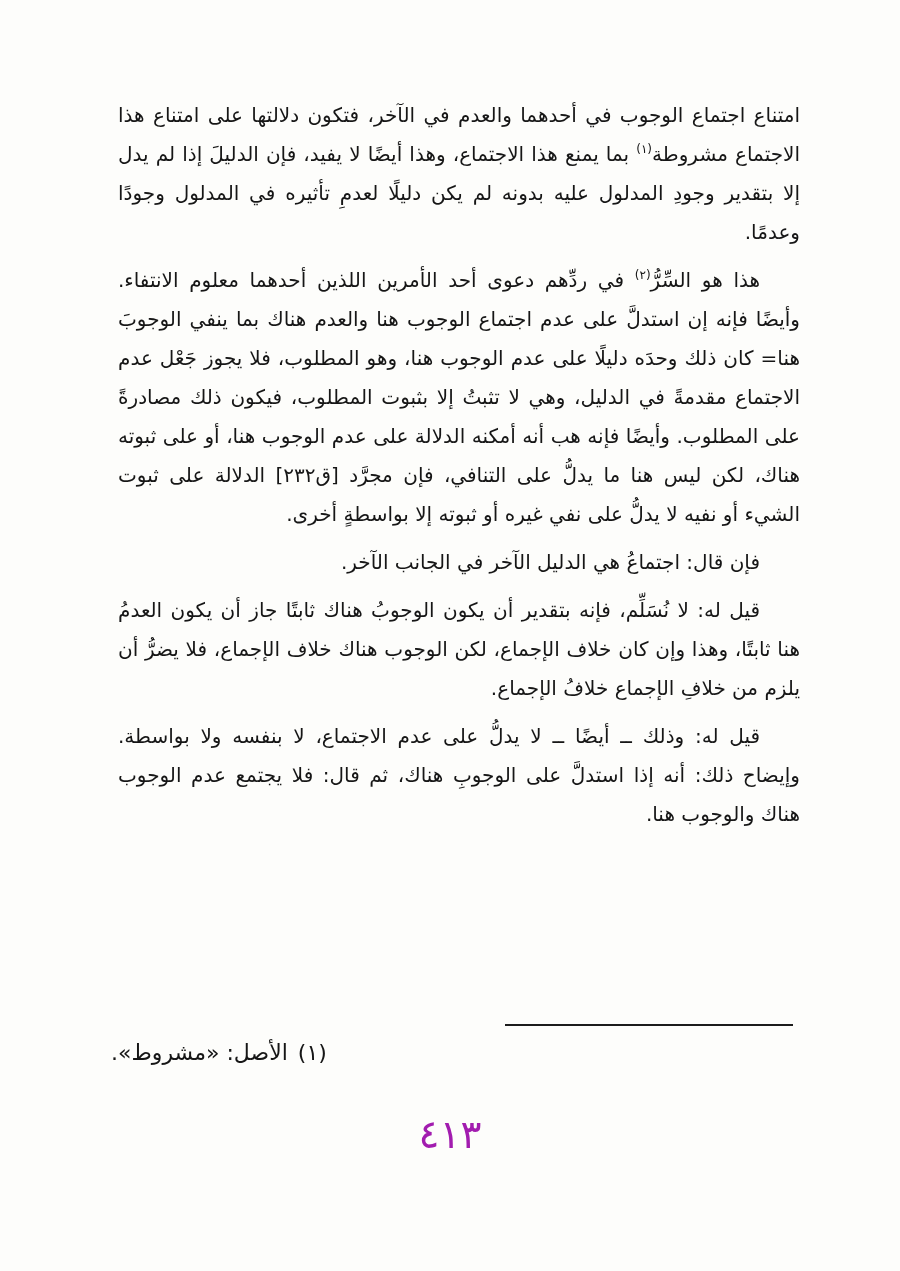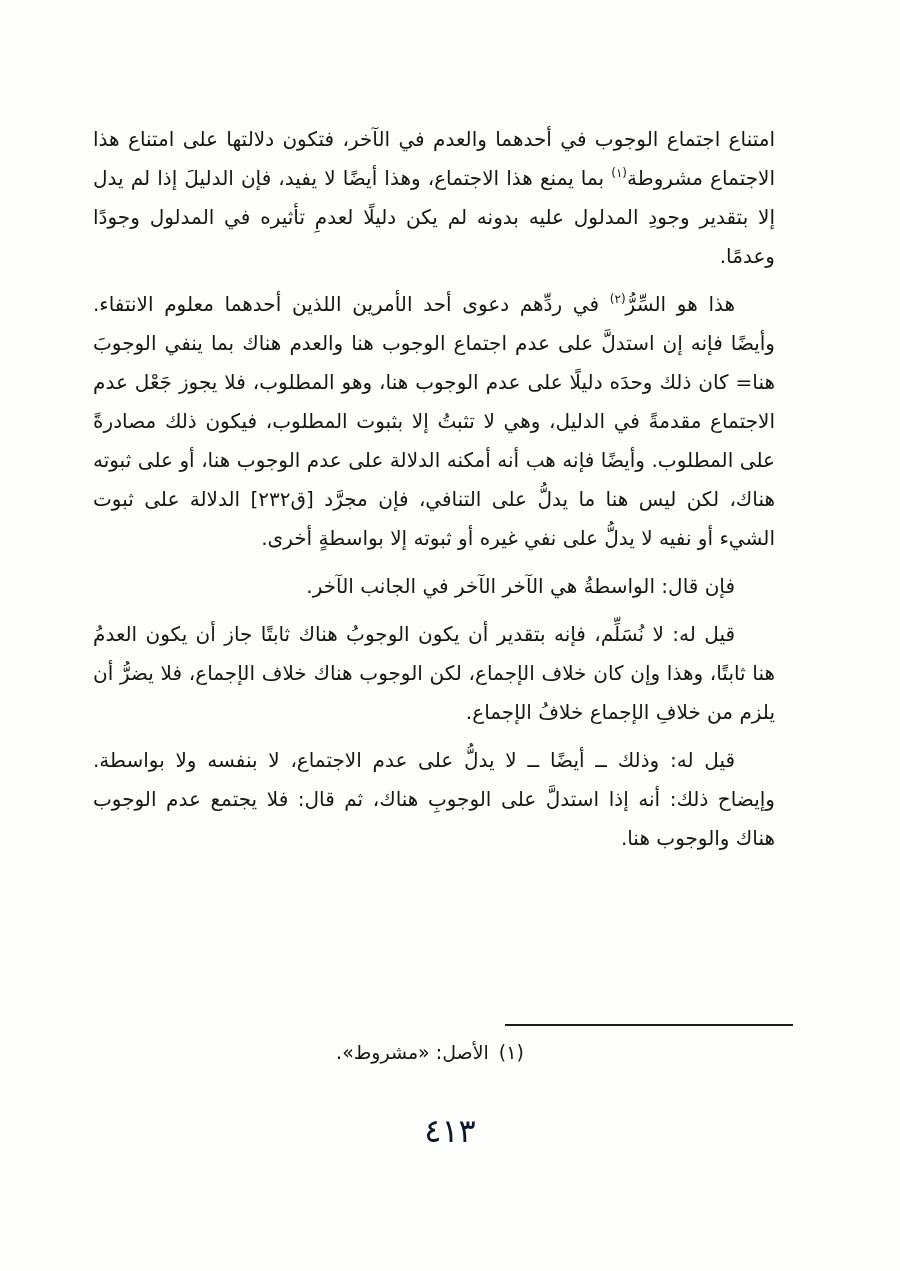--- a/index.html
+++ b/index.html
@@ -9,28 +9,27 @@
     width: 900px;
     height: 1271px;
     background: #fdfdfb;
     font-family: "DejaVu Sans", sans-serif;
     color: #161616;
     overflow: hidden;
   }
   .text-block {
     position: absolute;
     top: 96px;
-    right: 125px;
+    right: 100px;
     width: 682px;
     direction: rtl;
     text-align: justify;
     font-size: 20px;
     line-height: 39px;
     letter-spacing: 0.2px;
-    margin-top: 24px;
   }
   .text-block p { margin-bottom: 9px; }
   .text-block p.indent { text-indent: 40px; }
   sup.fn-ref {
     font-size: 12px;
     line-height: 0;
     vertical-align: super;
   }
   .footnotes {
     position: absolute;
@@ -39,49 +38,49 @@
     width: 682px;
     direction: rtl;
   }
   .footnote-rule {
     width: 288px;
     height: 2px;
     background: #1c1c1c;
     margin-bottom: 10px;
   }
   .footnote {
-    font-size: 19px;
+    font-size: 22px;
     line-height: 33px;
     padding-right: 44px;
-    text-align: center;
+    text-align: left;
   }
   .footnote .fn-marker { margin-left: 10px; }
   .page-number {
     position: absolute;
     top: 1112px;
     left: 0;
     width: 900px;
     text-align: center;
-    font-size: 32px;
+    font-size: 39px;
     direction: rtl;
-    color: #0f172a;
+    color: #a21caf;
   }
 </style>
 </head>
 <body>
 
 <div class="page">
 
   <div class="text-block">
 
     <p><span>امتناع اجتماع الوجوب في أحدهما والعدم في الآخر، فتكون دلالتها على امتناع هذا الاجتماع مشروطة</span><sup class="fn-ref">(١)</sup><span> بما يمنع هذا الاجتماع، وهذا أيضًا لا يفيد، فإن الدليلَ إذا لم يدل إلا بتقدير وجودِ المدلول عليه بدونه لم يكن دليلًا لعدمِ تأثيره في المدلول وجودًا وعدمًا.</span></p>
 
     <p class="indent"><span>هذا هو السِّرُّ</span><sup class="fn-ref">(٢)</sup><span> في ردِّهم دعوى أحد الأمرين اللذين أحدهما معلوم الانتفاء. وأيضًا فإنه إن استدلَّ على عدم اجتماع الوجوب هنا والعدم هناك بما ينفي الوجوبَ هنا= كان ذلك وحدَه دليلًا على عدم الوجوب هنا، وهو المطلوب، فلا يجوز جَعْل عدم الاجتماع مقدمةً في الدليل، وهي لا تثبتُ إلا بثبوت المطلوب، فيكون ذلك مصادرةً على المطلوب. وأيضًا فإنه هب أنه أمكنه الدلالة على عدم الوجوب هنا، أو على ثبوته هناك، لكن ليس هنا ما يدلُّ على التنافي، فإن مجرَّد [ق٢٣٢] الدلالة على ثبوت الشيء أو نفيه لا يدلُّ على نفي غيره أو ثبوته إلا بواسطةٍ أخرى.</span></p>
 
-    <p class="indent"><span>فإن قال: الواسطةُ هي الآخر الآخر في الجانب الآخر.</span></p>
+    <p class="indent"><span>فإن قال: اجتماعُ هي الدليل الآخر في الجانب الآخر.</span></p>
 
     <p class="indent"><span>قيل له: لا نُسَلِّم، فإنه بتقدير أن يكون الوجوبُ هناك ثابتًا جاز أن يكون العدمُ هنا ثابتًا، وهذا وإن كان خلاف الإجماع، لكن الوجوب هناك خلاف الإجماع، فلا يضرُّ أن يلزم من خلافِ الإجماع خلافُ الإجماع.</span></p>
 
     <p class="indent"><span>قيل له: وذلك ــ أيضًا ــ لا يدلُّ على عدم الاجتماع، لا بنفسه ولا بواسطة. وإيضاح ذلك: أنه إذا استدلَّ على الوجوبِ هناك، ثم قال: فلا يجتمع عدم الوجوب هناك والوجوب هنا.</span></p>
 
   </div>
 
   <div class="footnotes">
     <div class="footnote-rule"></div>
 

